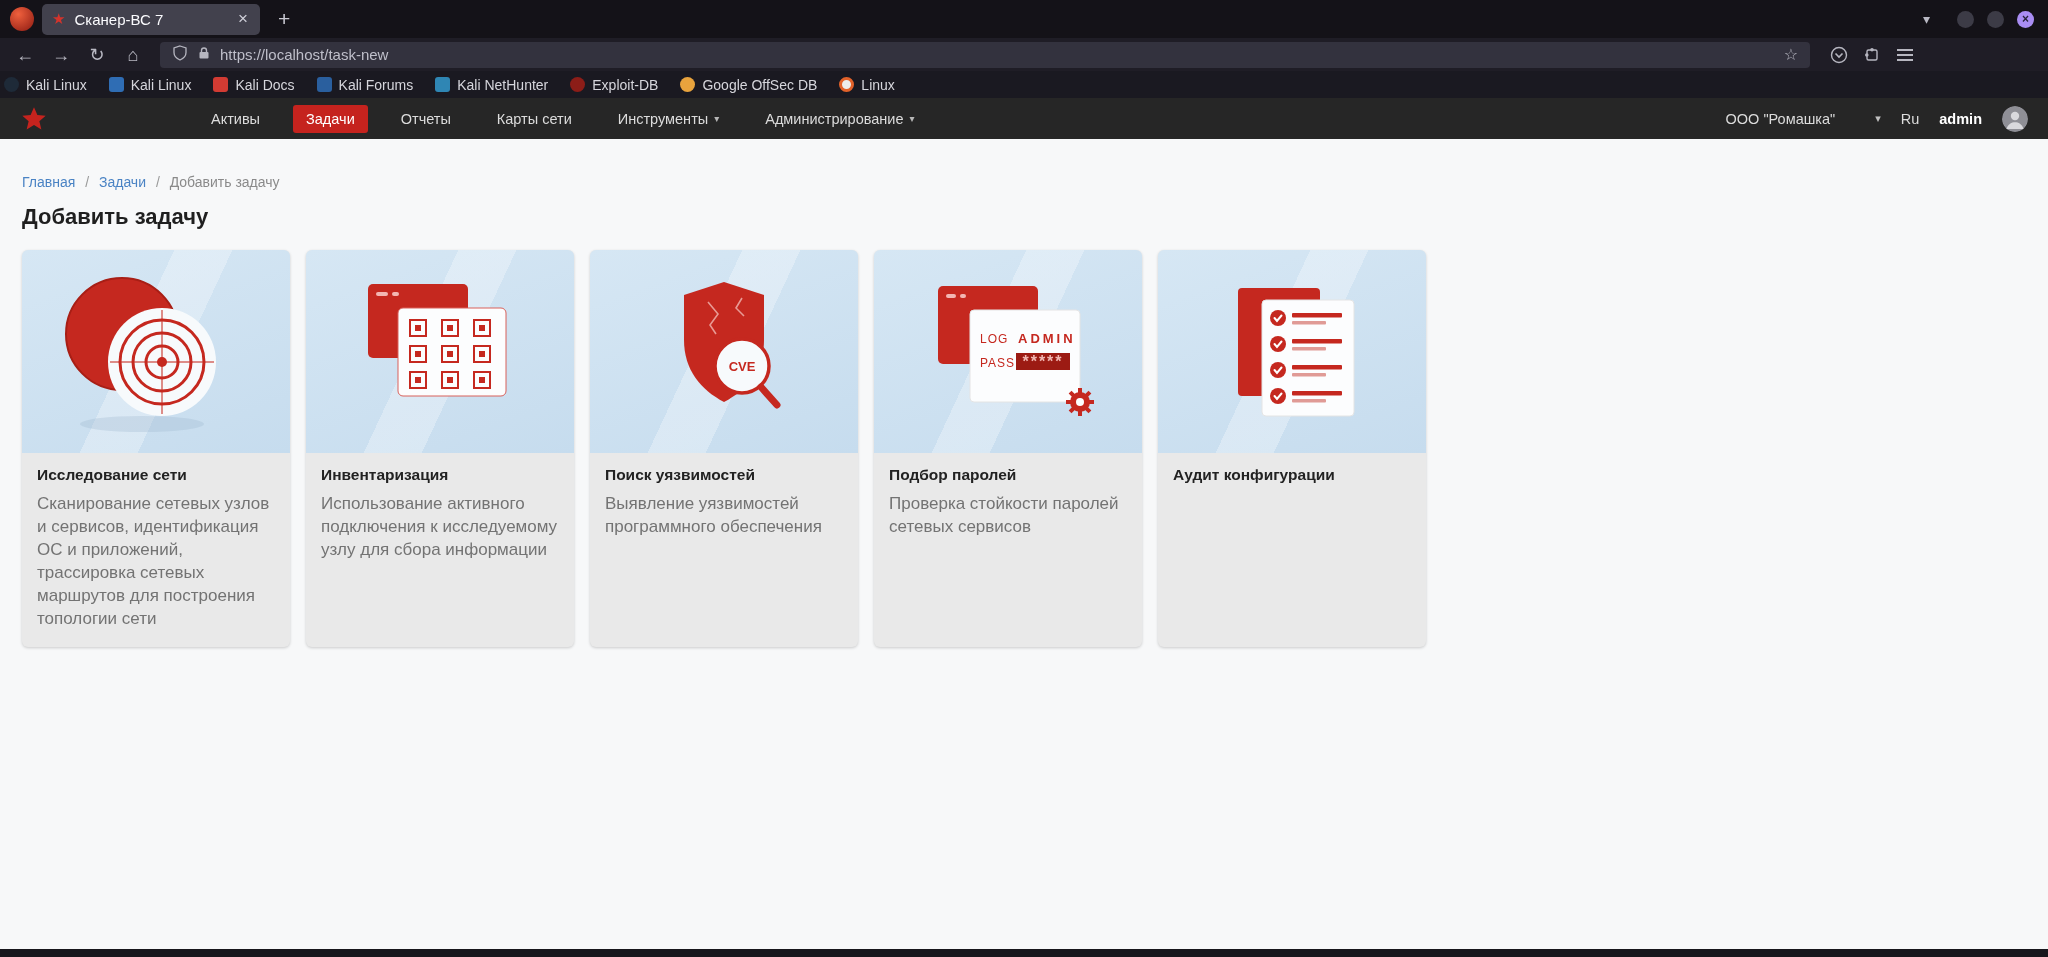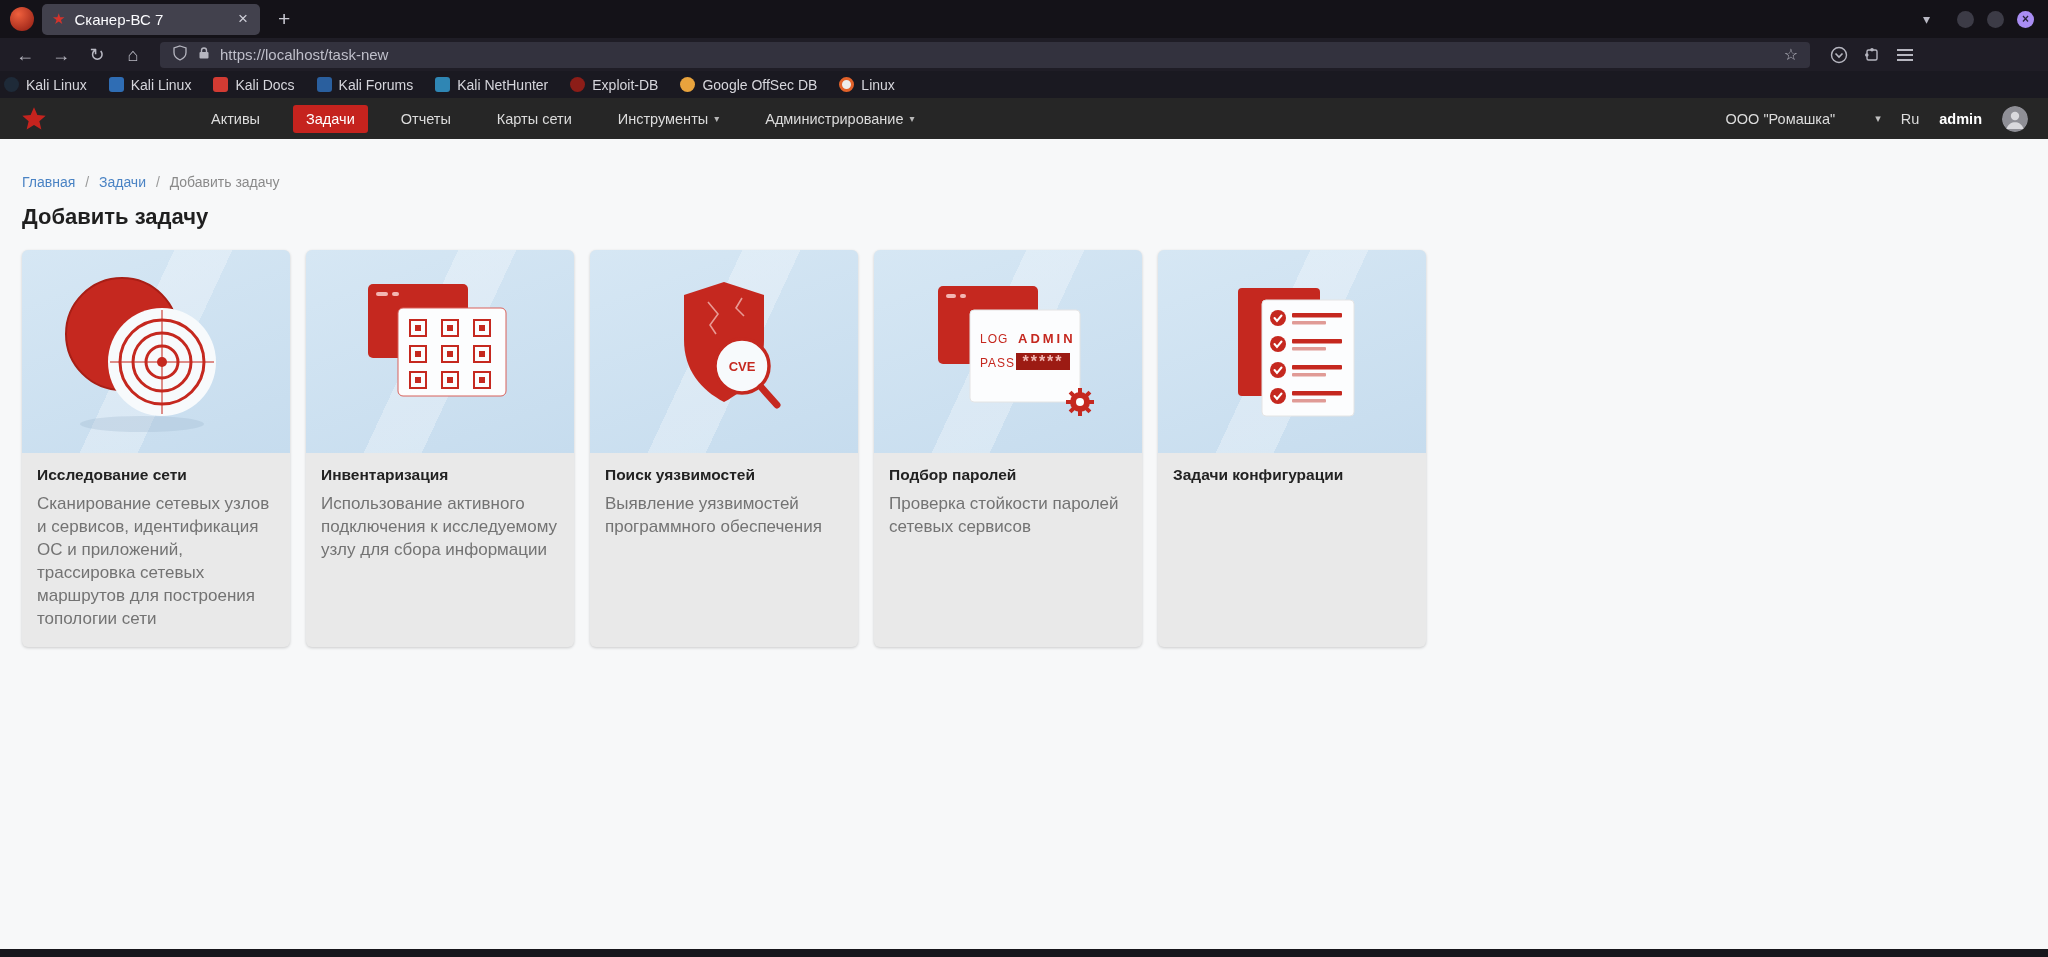--- a/index.html
+++ b/index.html
@@ -387,20 +387,20 @@
             <rect x="134" y="115" width="50" height="4.5" rx="1" fill="#c5281f"></rect>
               <rect x="134" y="123" width="34" height="3.5" rx="1" fill="#e09b96"></rect>
             <circle cx="120" cy="146" r="8" fill="#c5281f"></circle>
               <path d="M116.5 146 l2.5 3 4.5 -5.5" stroke="#ffffff" stroke-width="2" fill="none" stroke-linecap="round"></path>
             <rect x="134" y="141" width="50" height="4.5" rx="1" fill="#c5281f"></rect>
               <rect x="134" y="149" width="34" height="3.5" rx="1" fill="#e09b96"></rect>
           </g>
         </svg>
       </div>
       <div class="card-body">
-        <p class="card-title">Задачи конфигурации</p>
+        <p class="card-title">Аудит конфигурации</p>
       </div>
     </div>
 
   </div>
 </div>
 
 <div class="bottom-strip"></div>
 
 </body></html>

